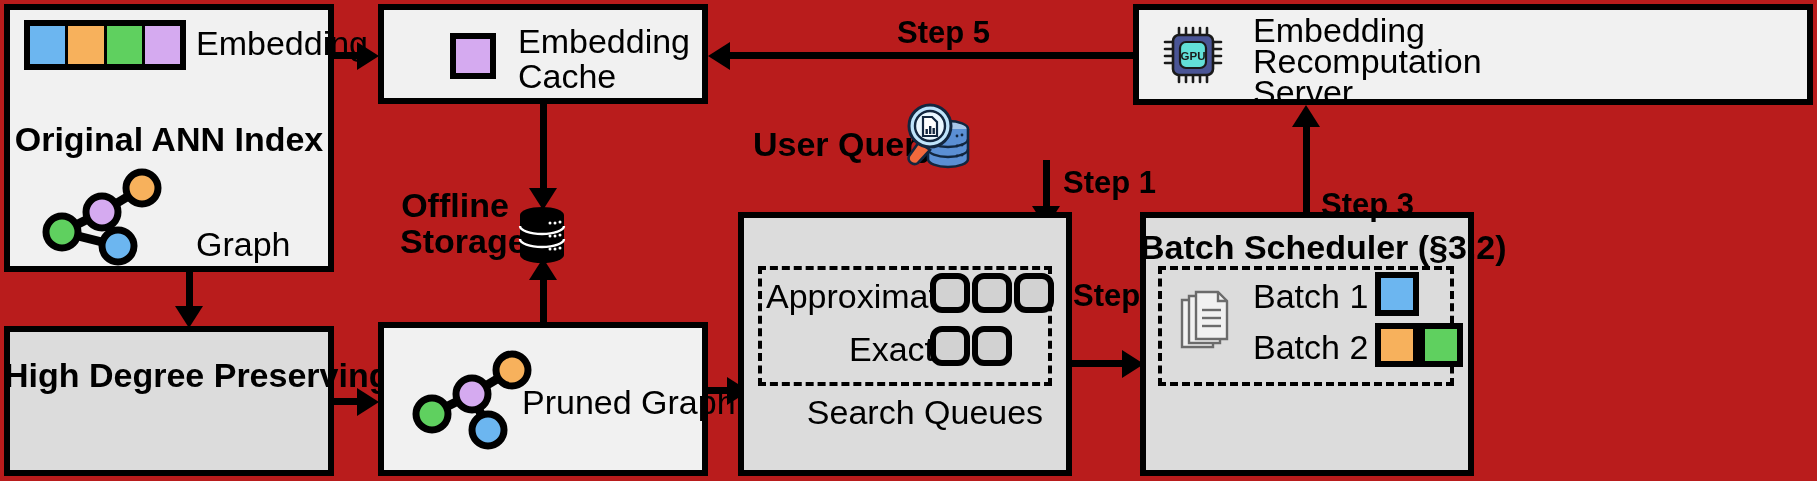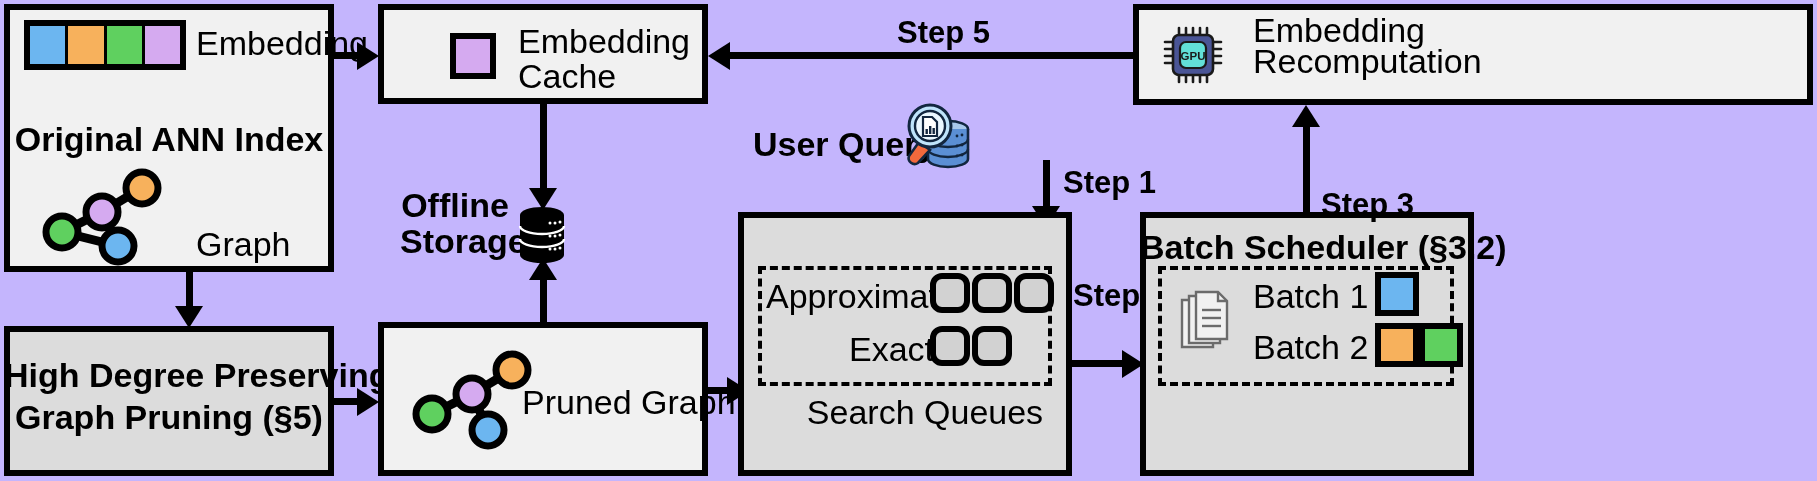--- a/index.html
+++ b/index.html
@@ -1,17 +1,17 @@
 <!DOCTYPE html>
 <html><head>
 <meta charset="utf-8">
 <style>
   html,body{margin:0;padding:0;background:#ffffff;}
   body{font-family:"Liberation Sans","DejaVu Sans",sans-serif;}
-  #canvas{position:relative;width:1817px;height:481px;background:#c4b5fd;overflow:hidden;}
+  #canvas{position:relative;width:1817px;height:481px;background:#b91c1c;overflow:hidden;}
 
   .box{position:absolute;box-sizing:border-box;border:6px solid #000;background:#f1f1f1;}
   .box-shaded{background:#dcdcdc;}
   .dashbox{position:absolute;box-sizing:border-box;border:4px dashed #000;background:transparent;}
 
   .lbl{position:absolute;color:#000;white-space:pre;line-height:1.12;}
   .t30{font-size:31px;}
   .t33{font-size:34px;}
   .bold{font-weight:bold;}
   .ctr{text-align:center;}
@@ -67,21 +67,20 @@
     <circle cx="80" cy="76" r="16" fill="#6cb6f0" stroke="#000" stroke-width="7"></circle>
   </svg>
 
   <div class="lbl t33" style="left:196px;top:225px;">Graph</div>
 
   <div class="vline" style="left:186px;top:272px;height:36px;"></div>
   <div class="ah-d" style="left:175px;top:306px;"></div>
 
   <div class="box box-shaded" style="left:4px;top:326px;width:330px;height:150px;"></div>
   <div class="lbl t33 bold ctr" style="left:4px;top:356px;width:330px;">High Degree Preserving</div>
-  <div class="lbl t33 bold ctr" style="left:4px;top:398px;width:330px;">Graph Pruning (§5)</div>
 
   <div class="hline" style="left:334px;top:52px;width:38px;"></div>
   <div class="ah-r" style="left:357px;top:42px;"></div>
 
   <div class="hline" style="left:334px;top:398px;width:38px;"></div>
   <div class="ah-r" style="left:357px;top:388px;"></div>
 
   <div class="box" style="left:378px;top:4px;width:330px;height:100px;"></div>
   <div class="sq" style="left:450px;top:33px;width:46px;height:46px;background:#d5aaf0;"></div>
   <div class="lbl t33" style="left:518px;top:22px;">Embedding</div>
@@ -247,18 +246,19 @@
       <line x1="50" y1="31" x2="59" y2="31"></line>
         <line x1="50" y1="38" x2="59" y2="38"></line>
     </g>
     <rect x="11" y="10" width="40" height="40" rx="6" fill="#4a5596" stroke="#1a1a1a" stroke-width="2.6"></rect>
     <rect x="18" y="17" width="26" height="26" rx="6" fill="#62e0d8" stroke="#1a1a1a" stroke-width="2.2"></rect>
     <text x="31" y="34.5" text-anchor="middle" font-family="Liberation Sans, sans-serif" font-size="11.5" font-weight="bold" fill="#1a1a1a">GPU</text>
   </svg>
 
   <div class="lbl t33" style="left:1253px;top:11px;">Embedding</div>
   <div class="lbl t33" style="left:1253px;top:42px;">Recomputation</div>
+  <div class="lbl t33" style="left:1253px;top:73px;">Server</div>
 
   <div class="hline" style="left:730px;top:52px;width:403px;"></div>
   <div class="ah-l" style="left:708px;top:42px;"></div>
   <div class="lbl t30 bold" style="left:897px;top:16px;">Step 5</div>
 
 </div>
 
 </body></html>

